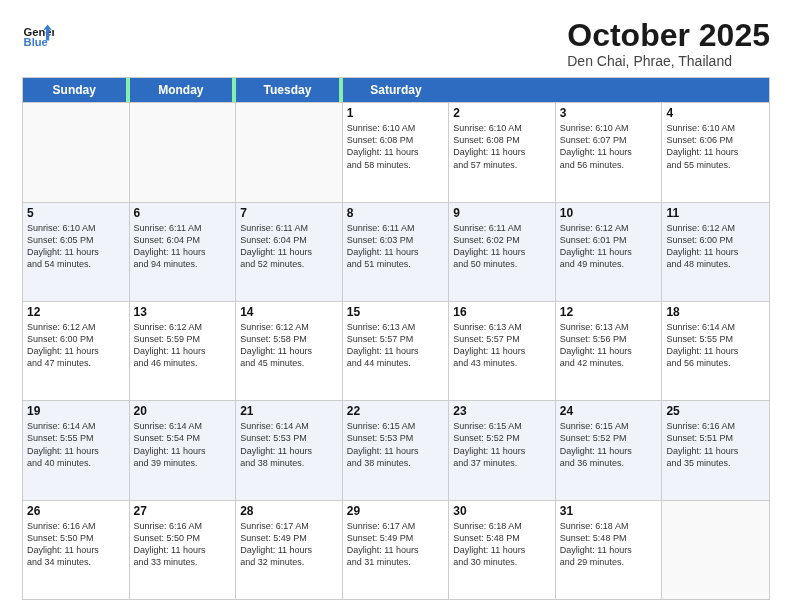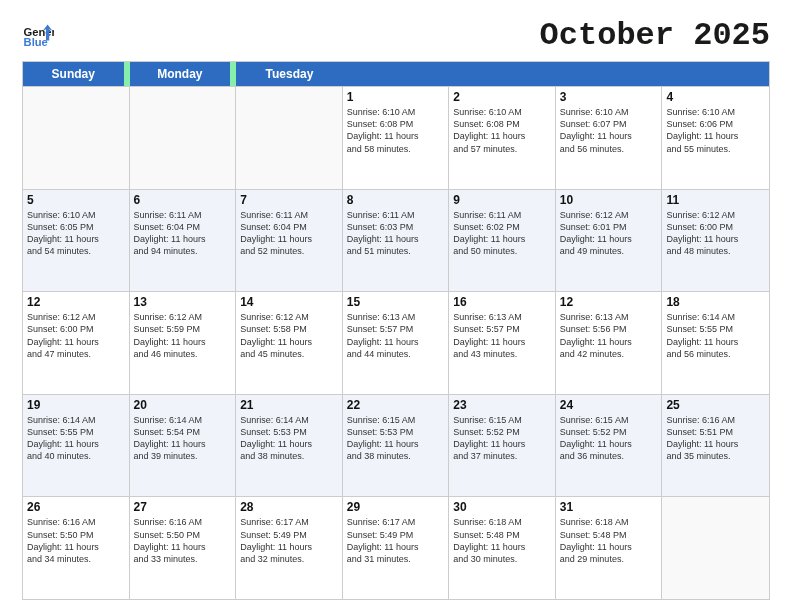--- a/index.html
+++ b/index.html
@@ -25,21 +25,21 @@
     }
     .logo {
       display: flex;
       align-items: center;
       gap: 4px;
     }
     .logo-icon {
       width: 32px;
       height: 32px;
     }
-    .title-block { text-align: left; font-family: Liberation Mono, monospace; }
+    .title-block { text-align: left; }
     .month-title {
       font-size: 32px;
       font-weight: bold;
       color: #1a1a1a;
       line-height: 1.1;
     }
     .location {
       font-size: 14px;
       color: #444;
     }
@@ -53,21 +53,21 @@
       display: grid;
       grid-template-columns: repeat(7, 1fr);
       background: #2d6cc0;
     }
     .cal-header-cell {
       color: #fff;
       font-size: 12px;
       font-weight: bold;
       padding: 5px 4px;
       text-align: center;
-      border-right: 6px solid #86efac;
+      border-right: 4px solid #86efac;
     }
     .cal-header-cell:last-child { border-right: none; }
     .cal-body {
       display: flex;
       flex-direction: column;
       flex: 1;
     }
     .cal-row {
       display: grid;
       grid-template-columns: repeat(7, 1fr);
@@ -107,28 +107,30 @@
   <div class="header-row">
     <div class="logo">
       <svg class="logo-icon" viewBox="0 0 40 40">
         <text x="2" y="22" font-size="14" font-weight="bold" fill="#1a1a1a">General</text>
         <text x="2" y="35" font-size="14" font-weight="bold" fill="#3a7bd5">Blue</text>
         <polygon points="32,8 38,16 34,14 34,28 30,28 30,14 26,16" fill="#3a7bd5"></polygon>
       </svg>
     </div>
     <div class="title-block">
       <div class="month-title">October 2025</div>
+      <div class="location">Den Chai, Phrae, Thailand</div>
     </div>
   </div>
 
   <div class="calendar">
     <div class="cal-header">
     <div class="cal-header-cell">Sunday</div>
         <div class="cal-header-cell">Monday</div>
         <div class="cal-header-cell">Tuesday</div>
+        <div class="cal-header-cell">Saturday</div>
       </div>
     <div class="cal-body">
     <div class="cal-row row-white">
           <div class="cal-cell empty"></div>
           <div class="cal-cell empty"></div>
           <div class="cal-cell empty"></div>
           <div class="cal-cell">
             <div class="day-num">1</div>
             <div class="cell-text">Sunrise: 6:10 AM</div>
             <div class="cell-text">Sunset: 6:08 PM</div>

